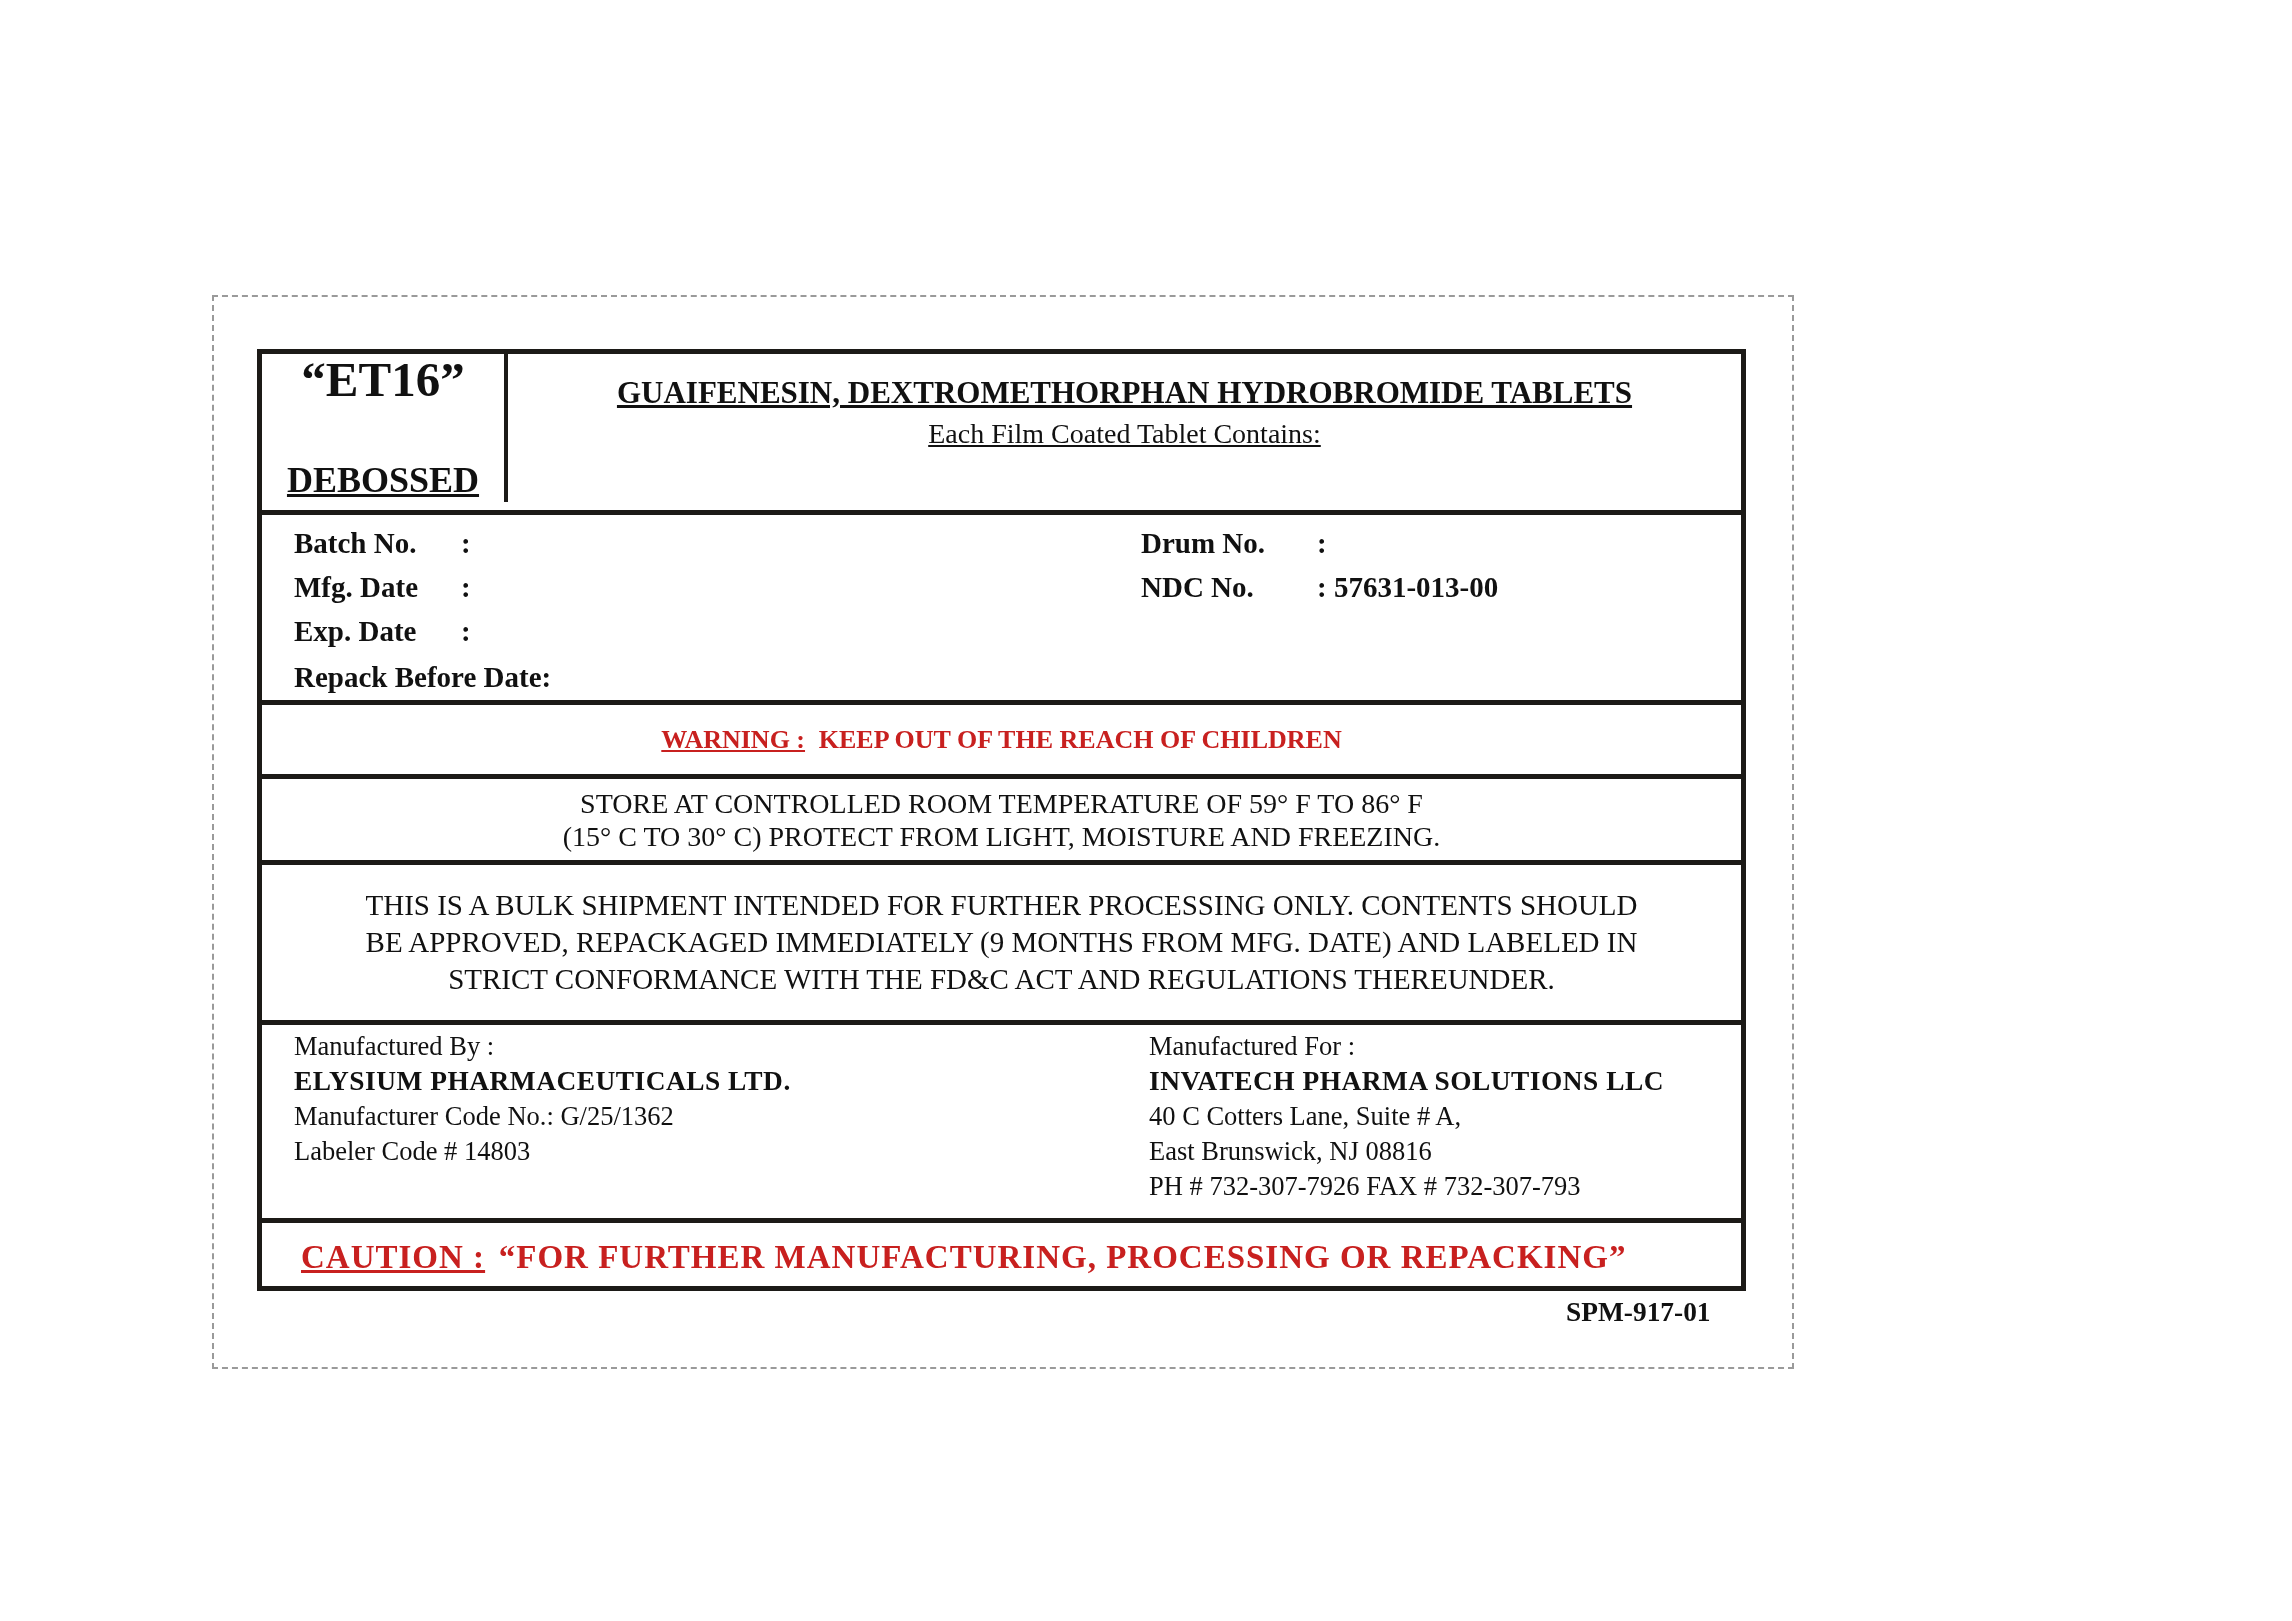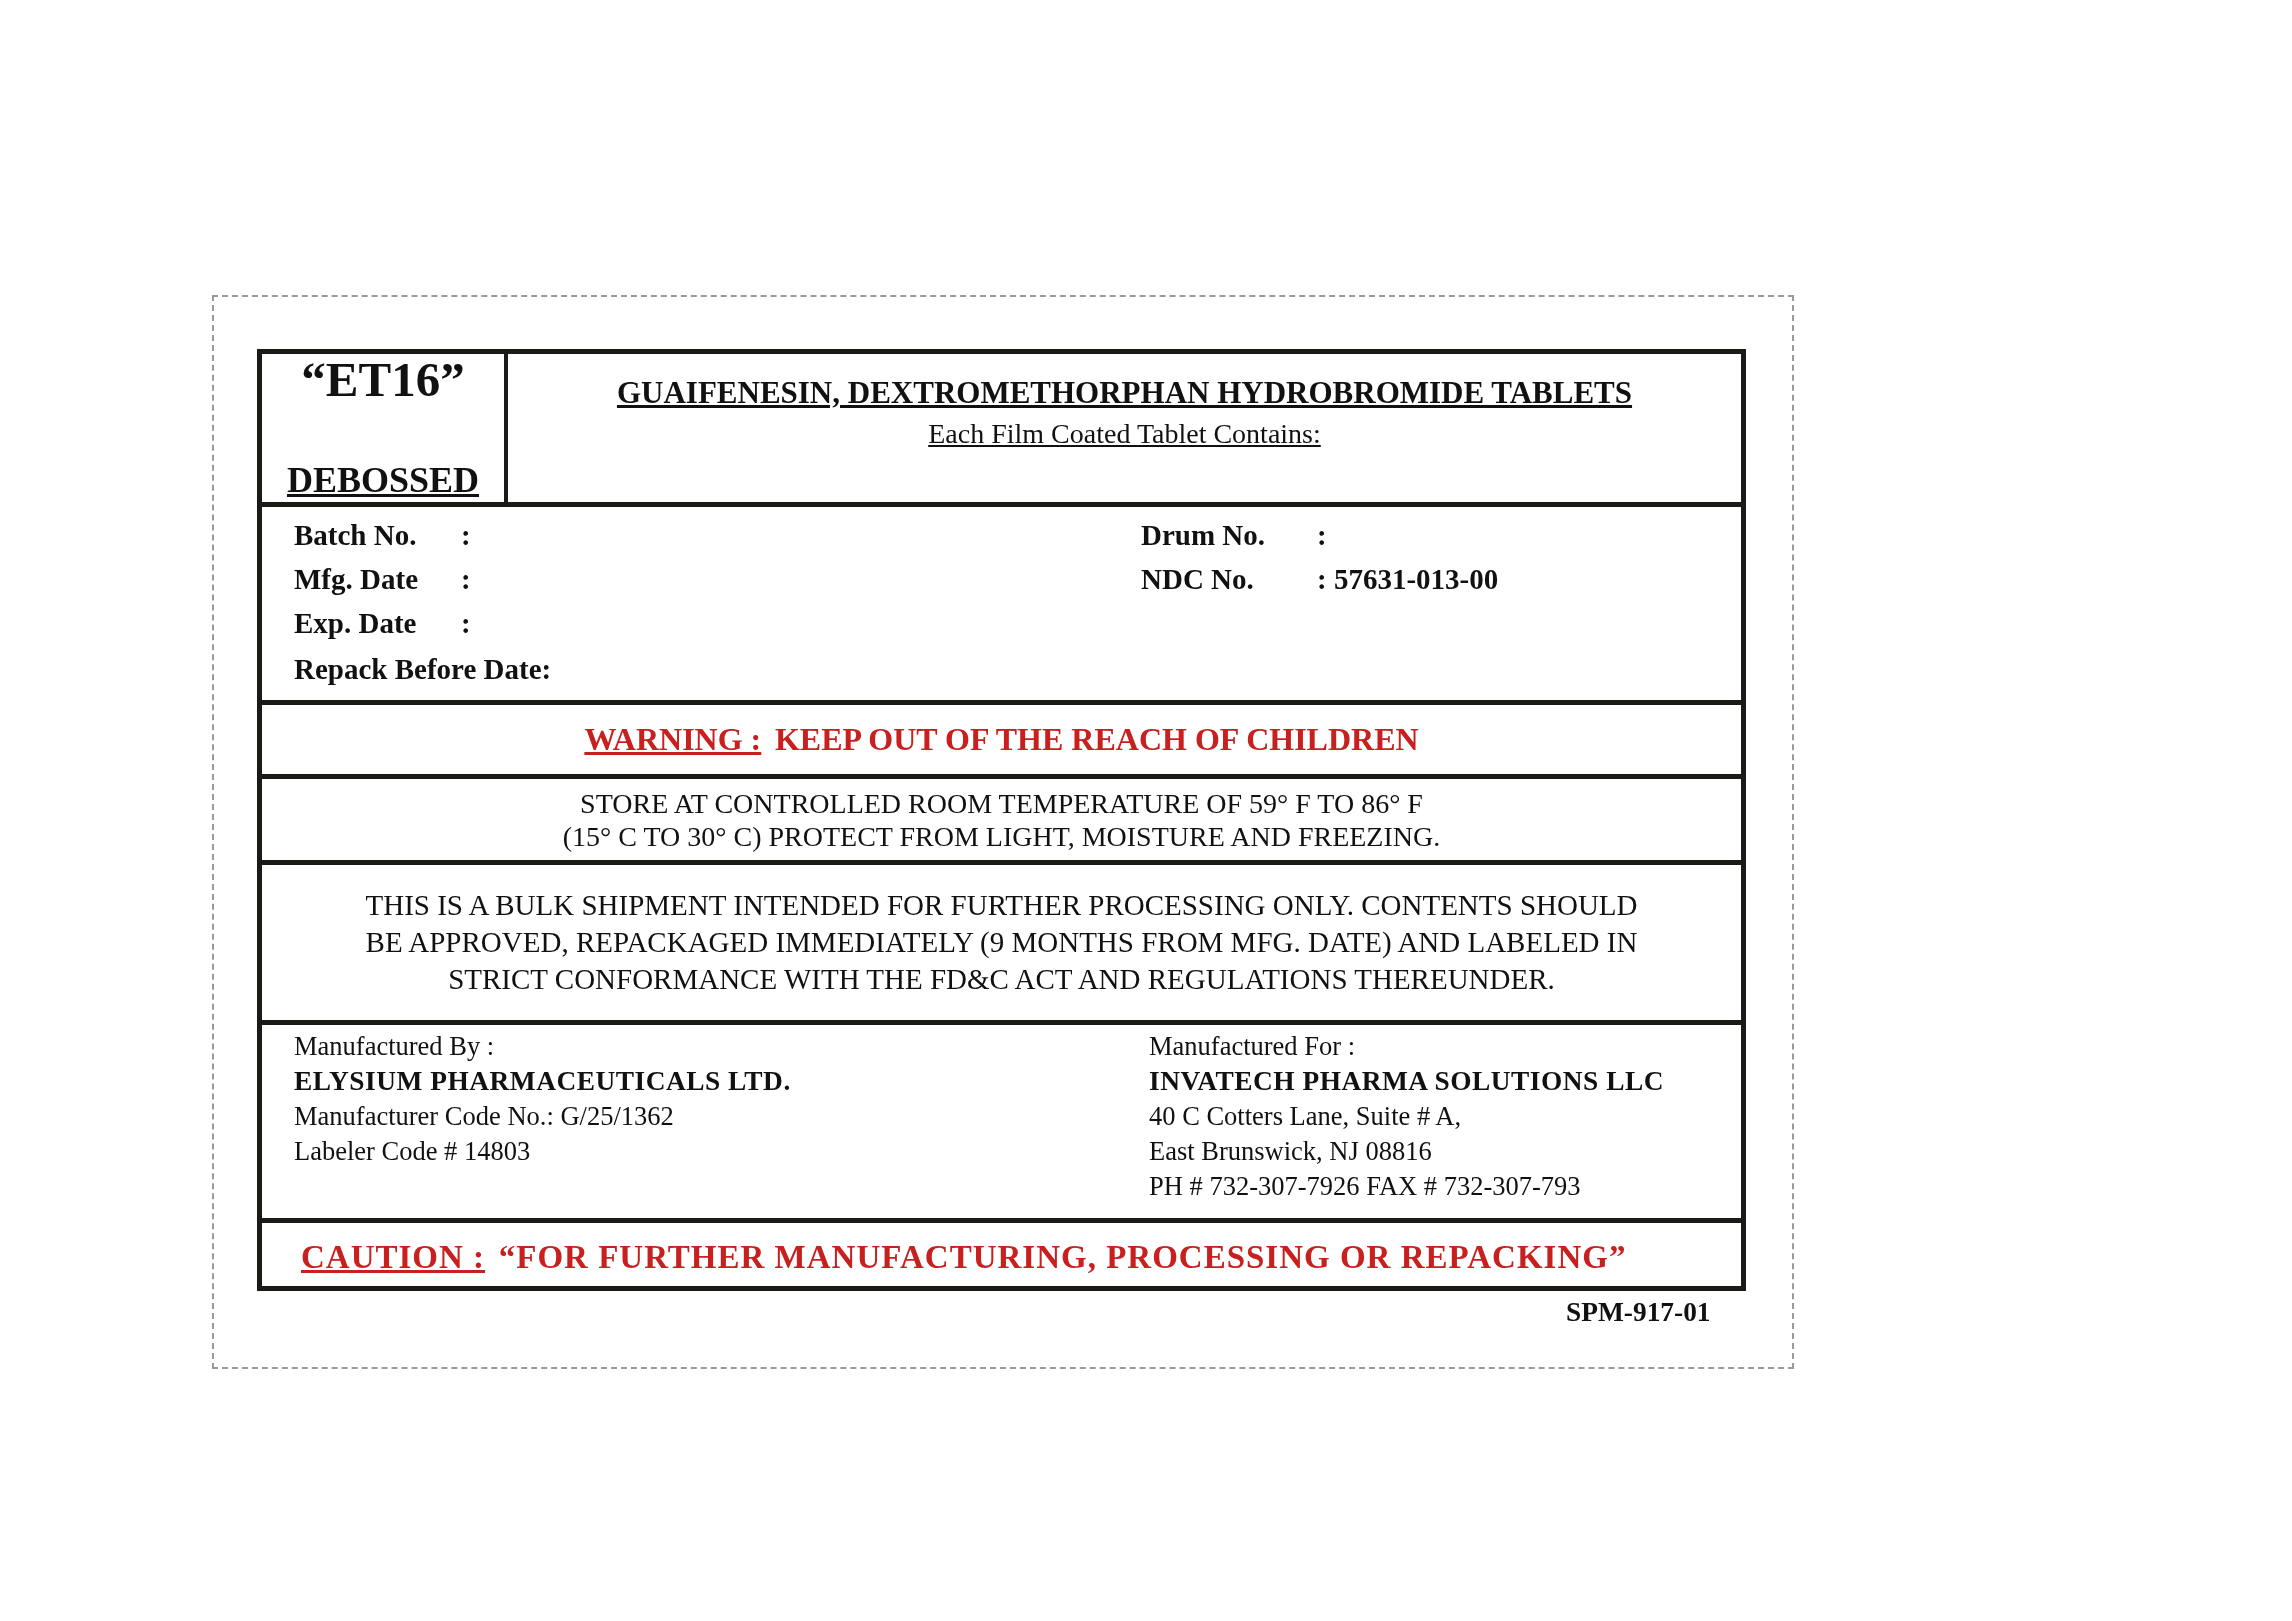--- a/index.html
+++ b/index.html
@@ -19,33 +19,33 @@
             display: flex; flex-direction: column; align-items: center; justify-content: space-between; }
   .deboss .code { font-weight: bold; font-size: 49px; line-height: 51px; }
   .deboss .sub  { font-weight: bold; font-size: 36px; line-height: 43px; text-decoration: underline; }
   .title-block { position: absolute; left: 246px; right: 0; top: 0; height: 116px;
                  display: flex; flex-direction: column; align-items: center; justify-content: center; }
   .title-block .t1 { font-weight: bold; font-size: 31px; text-decoration: underline; line-height: 43px; }
   .title-block .t2 { font-size: 28px; text-decoration: underline; line-height: 39px; }
   .title-block .t3 { font-weight: bold; font-size: 29px; line-height: 45px; }
 
   
-  .r-info { top: 148px; height: 198px; padding-left: 21px; }
+  .r-info { top: 156px; height: 198px; padding-left: 21px; }
   .info-left { position: absolute; left: 32px; top: 5.9px; }
   .info-right { position: absolute; left: 879px; top: 5.9px; }
   .kv { display: flex; font-weight: bold; font-size: 29px; line-height: 44px; }
   .kv .k { width: 167px; }
   .info-left .kv .k { width: 167px; }
   .info-right .kv .k { width: 176px; }
   .kv .v { white-space: pre; }
   .repack { font-weight: bold; font-size: 29px; line-height: 47px; margin-top: 1px; }
 
   
   .r-warn { top: 346px; height: 74px; display: flex; align-items: center; justify-content: center; }
-  .red { color: #c8201f; font-weight: bold; font-size: 32px; }
+  .red { color: #c8201f; font-weight: bold; font-size: 26px; }
   .red .u { text-decoration: underline; margin-right: 13.7px; }
 
   
   .r-store { top: 420px; height: 86px; display: flex; flex-direction: column;
              align-items: center; justify-content: center; font-size: 28px; line-height: 33px; }
 
   
   .r-bulk { top: 506px; height: 160px; display: flex; flex-direction: column;
             align-items: center; justify-content: center; font-size: 29px; line-height: 37px;
             text-align: center; padding: 0 15.7px; }

